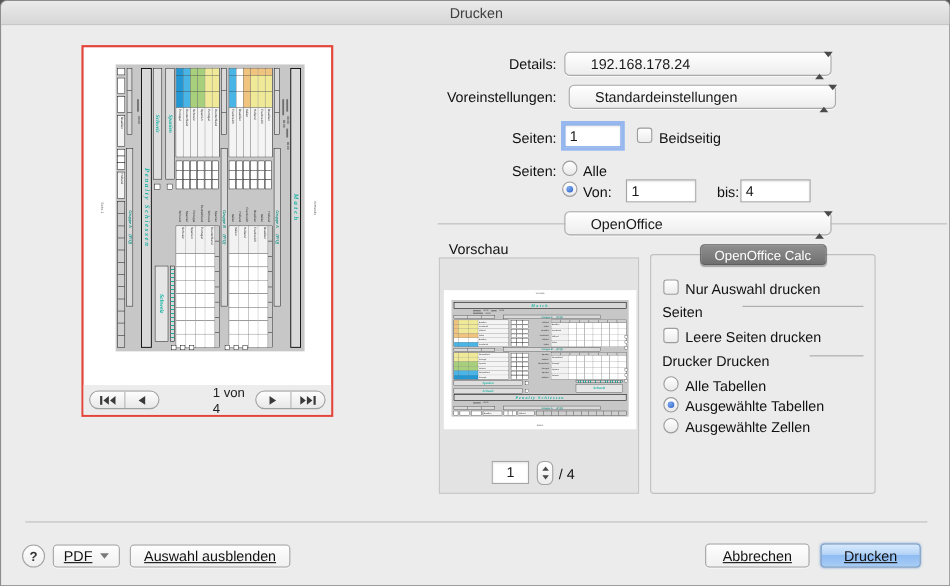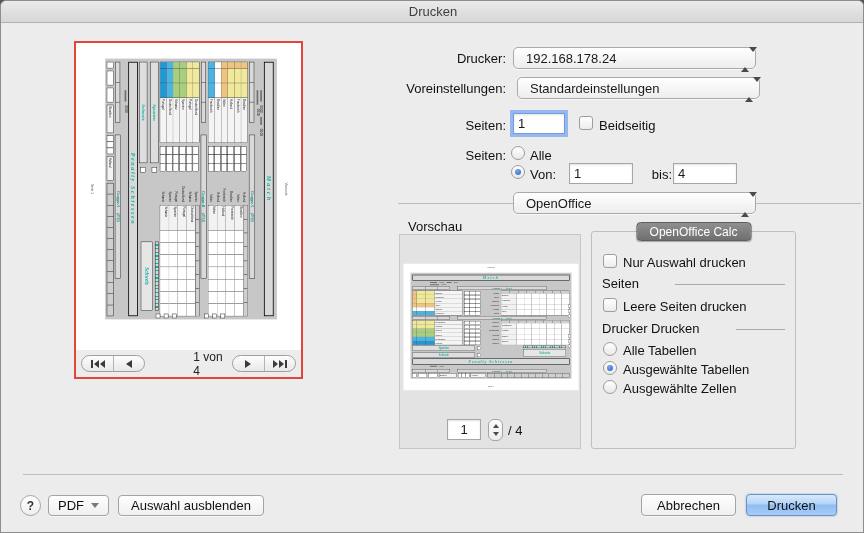--- a/index.html
+++ b/index.html
@@ -8,42 +8,42 @@
     font-family:"Liberation Sans",sans-serif;font-size:13px;color:#1a1a1a;
     border:1px solid #8e8e8e;border-radius:6px 6px 0 0;overflow:hidden;margin:0 auto;}
   
   .titlebar{position:absolute;left:0;top:0;width:864px;height:22px;
     background:linear-gradient(#ebebeb,#d6d6d6);border-bottom:1px solid #b1b1b1;
     border-radius:6px 6px 0 0;text-align:center;line-height:22px;color:#3f3f3f;font-size:13px;}
   .lbl{position:absolute;text-align:right;color:#111;}
   
   .popup{position:absolute;height:22px;background:linear-gradient(#ffffff,#ededed);
     border:1px solid #a9a9a9;border-radius:5px;box-shadow:0 1px 0 rgba(255,255,255,.7);
-    display:flex;align-items:center;padding:0 22px 0 12px;}
+    display:flex;align-items:center;padding:0 22px 0 23px;}
   .popup .arrows{position:absolute;right:5px;top:4px;width:9px;height:14px;}
   .tri-up{width:0;height:0;border-left:4px solid transparent;border-right:4px solid transparent;
     border-bottom:5px solid #4a4a4a;margin-bottom:3px;}
   .tri-dn{width:0;height:0;border-left:4px solid transparent;border-right:4px solid transparent;
     border-top:5px solid #4a4a4a;}
   
   .tfield{position:absolute;height:21px;background:#fff;border:1px solid #a6a6a6;
     box-shadow:inset 0 1px 2px rgba(0,0,0,.12);padding:1px 4px;font-size:13px;line-height:17px;}
   .tfield.focus{outline:none;box-shadow:0 0 0 3px rgba(105,156,240,.65), inset 0 1px 2px rgba(0,0,0,.12);
     border-color:#6f9ce8;}
   
   .cbox{position:absolute;width:14px;height:14px;background:linear-gradient(#fff,#ececec);
     border:1px solid #9d9d9d;border-radius:3px;box-shadow:inset 0 1px 1px rgba(255,255,255,.8);}
   .radio{position:absolute;width:14px;height:14px;background:linear-gradient(#fff,#e9e9e9);
     border:1px solid #9d9d9d;border-radius:50%;}
   .radio.sel::after{content:"";position:absolute;left:3px;top:3px;width:6px;height:6px;
     border-radius:50%;background:radial-gradient(circle at 35% 30%,#7aa7ee,#2c62c9);}
   
   .btn{position:absolute;height:21px;background:linear-gradient(#fefefe,#f0f0f0);
     border:1px solid #a4a4a4;border-radius:4px;font-size:13px;color:#111;
-    display:flex;align-items:center;justify-content:center;box-shadow:0 1px 0 rgba(255,255,255,.6);}
+    display:flex;align-items:center;justify-content:center;box-shadow:0 1px 0 rgba(255,255,255,.6);text-decoration:underline;}
   .btn.default{background:linear-gradient(#d8eafc 0%,#b4d4f7 45%,#8fbcf2 50%,#a8cdf6 100%);
     border:1px solid #6a92c0;box-shadow:0 0 2px rgba(60,120,200,.6);}
   .helpbtn{position:absolute;width:21px;height:21px;border-radius:50%;
     background:linear-gradient(#fff,#eee);border:1px solid #a4a4a4;text-align:center;
     line-height:20px;font-size:12px;color:#333;font-weight:bold;}
   .sep{position:absolute;border-top:1px solid #bdbdbd;}
   
   .redbox{position:absolute;left:73px;top:40px;width:229px;height:338px;background:#fff;
     border:2px solid #e2453a;}
   .pagholder{position:absolute;left:10px;top:4px;width:205px;height:283px;overflow:visible;}
@@ -64,21 +64,21 @@
   .stepper .tri-up{border-left-width:3px;border-right-width:3px;border-bottom-width:4px;margin-bottom:4px;}
   .stepper .tri-dn{border-left-width:3px;border-right-width:3px;border-top-width:4px;}
   
   .calcgrp{position:absolute;left:590px;top:230px;width:205px;height:218px;
     border:1px solid #bfbfbf;border-radius:3px;background:#ebebeb;}
   .calctab{position:absolute;left:50%;top:-10px;transform:translateX(-50%);
     min-width:115px;height:19px;padding:0 10px;border-radius:4px;
     background:linear-gradient(#8f8f8f,#707070);border:1px solid #5e5e5e;
     color:#fff;font-size:12px;text-align:center;line-height:18px;
     box-shadow:0 1px 1px rgba(0,0,0,.3);white-space:nowrap;}
-  .grprow{position:absolute;left:10px;right:10px;display:flex;align-items:center;gap:30px;}
+  .grprow{position:absolute;left:10px;right:10px;display:flex;align-items:flex-start;gap:30px;}
   .grprow .line{flex:1;border-top:1px solid #a9a9a9;margin-left:6px;margin-top:2px;}
   .inlbl{font-size:13px;color:#111;}
   
   .sheet{position:absolute;left:50%;top:50%;width:700px;height:506px;background:#fff;
     font-family:"Liberation Sans",sans-serif;}
   .sheet .microhdr{position:absolute;top:8px;width:100%;text-align:center;font-size:8px;color:#555;}
   .sheet .microftr{position:absolute;bottom:10px;width:100%;text-align:center;font-size:8px;color:#555;}
   .gray{position:absolute;left:28px;top:36px;width:644px;height:424px;background:#c7c7c7;
     padding:8px;display:flex;flex-direction:column;gap:3px;}
   .tbar{height:24px;border:2px solid #000;background:#d9d9d9;text-align:center;
@@ -561,21 +561,21 @@
           <svg class="pgi" width="16" height="10" viewBox="0 0 16 10">
               <polygon points="1,1 6,5 1,9" fill="#3a3a3a"></polygon>
               <polygon points="7,1 12,5 7,9" fill="#3a3a3a"></polygon>
               <rect x="13" y="1" width="2" height="8" fill="#3a3a3a"></rect>
             </svg>
         </div>
       </div>
     </div>
   </div>
 
-  <div class="lbl" style="left:300px;top:50px;width:205px">Drucker:</div>
+  <div class="lbl" style="left:300px;top:50px;width:205px">Details:</div>
   <div class="popup" style="left:512px;top:46px;width:243px">
     <span>192.168.178.24</span>
     <span class="arrows"><span class="tri-up"></span><span class="tri-dn"></span></span>
   </div>
 
   <div class="lbl" style="left:300px;top:80px;width:205px">Voreinstellungen:</div>
   <div class="popup" style="left:516px;top:76px;width:243px">
     <span>Standardeinstellungen</span>
     <span class="arrows"><span class="tri-up"></span><span class="tri-dn"></span></span>
   </div>

